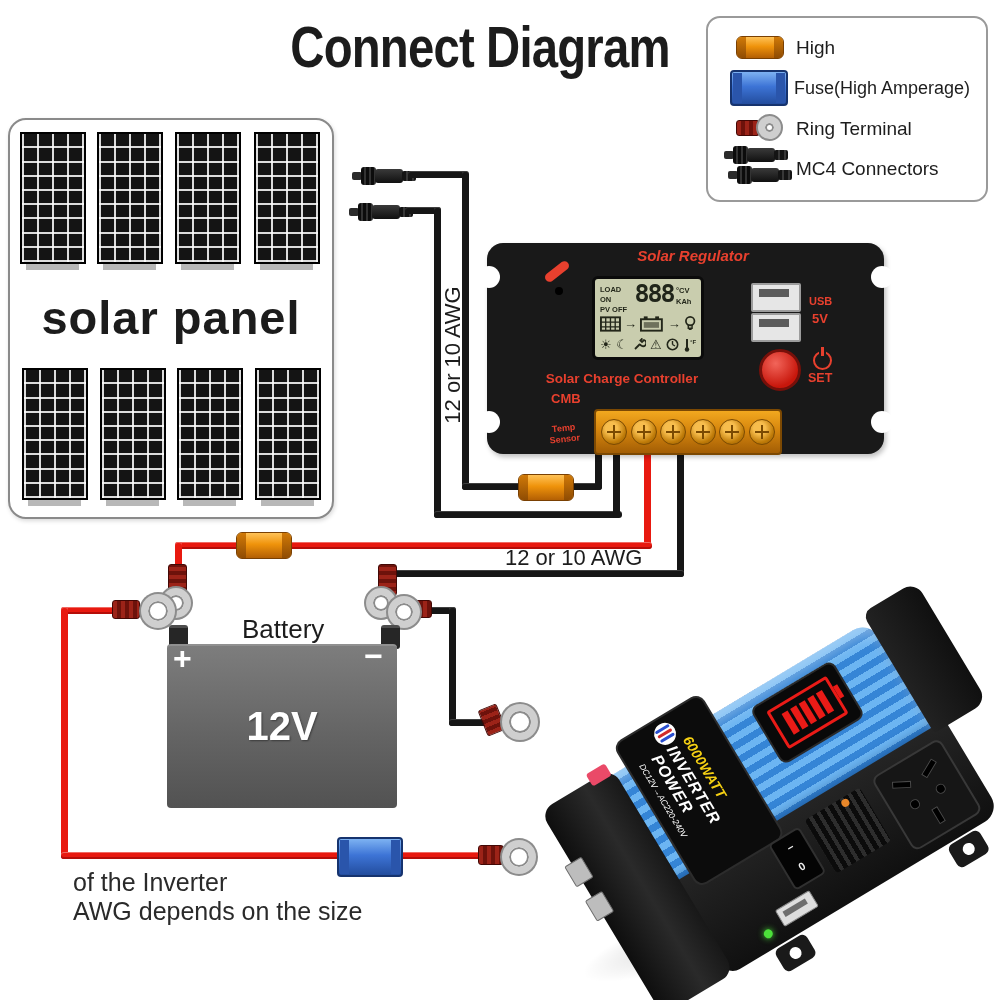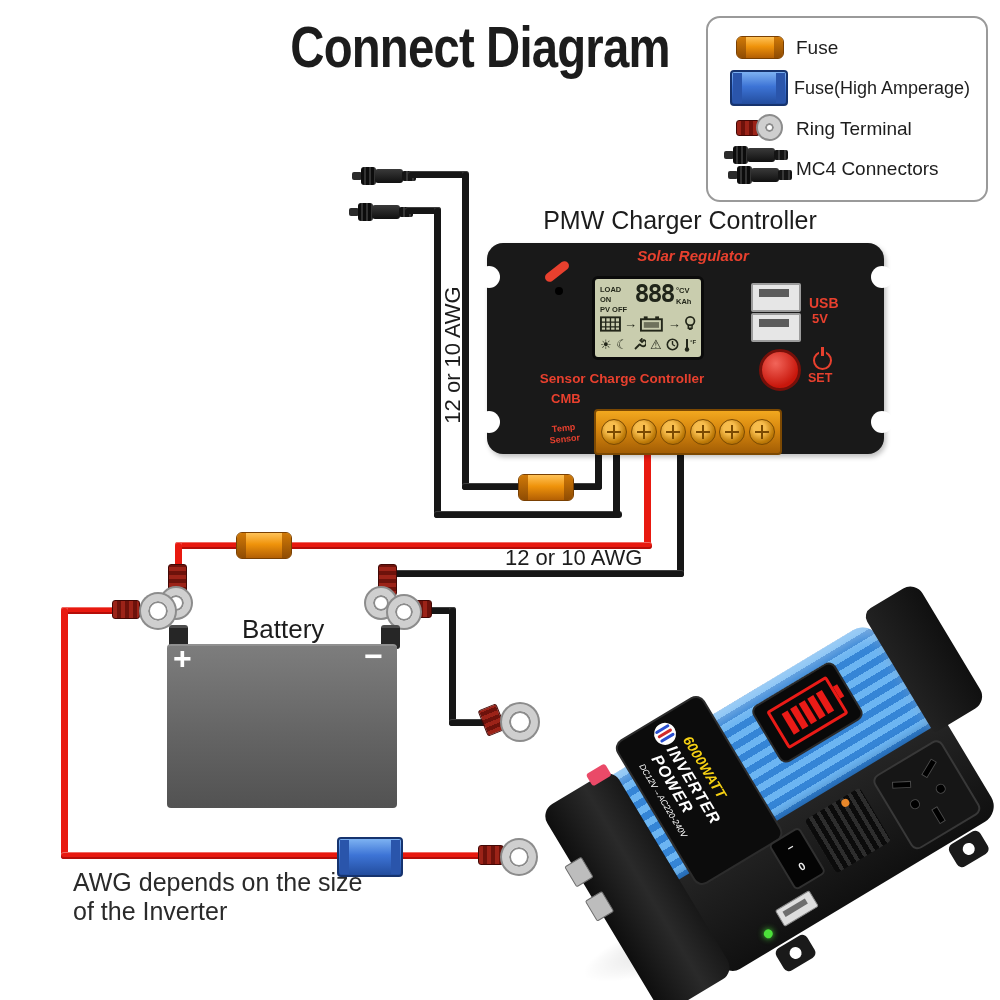--- a/index.html
+++ b/index.html
@@ -97,21 +97,21 @@
 
 <div id="stage">
 
   <div class="t" style="left:180px;top:14px;width:600px;text-align:center;font-size:57px;font-weight:bold;letter-spacing:-1px;transform:scaleX(.83);">Connect Diagram</div>
 
   <div class="abs" id="legend">
     <div class="fuse-o" style="left:28px;top:18px;width:46px;height:21px;">
         <i class="l"></i>
         <i class="r"></i>
       </div>
-    <div class="lg-label" style="left:88px;top:19px;">Fuse</div>
+    <div class="lg-label" style="left:88px;top:19px;">High</div>
 
     <div class="fuse-b" style="left:22px;top:52px;width:54px;height:32px;">
         <i class="l"></i>
         <i class="r"></i>
       </div>
     <div class="lg-label" style="left:86px;top:60px;font-size:18px;">Fuse(High Amperage)</div>
 
     <div class="barrel" style="left:28px;top:102px;width:22px;height:14px;"></div>
     <div class="ring" style="left:50px;top:98px;width:9px;height:9px;"></div>
     <div class="lg-label" style="left:88px;top:100px;">Ring Terminal</div>
@@ -124,20 +124,31 @@
       </div>
     <div class="mc4" style="left:20px;top:148px;">
         <i class="t"></i>
         <i class="n"></i>
         <i class="b"></i>
         <i class="e"></i>
       </div>
     <div class="lg-label" style="left:88px;top:140px;">MC4 Connectors</div>
   </div>
 
+  <div class="abs" id="sp-box">
+    <div class="panel" style="left:10px;top:12px;"></div>
+    <div class="panel" style="left:87px;top:12px;"></div>
+    <div class="panel" style="left:165px;top:12px;"></div>
+    <div class="panel" style="left:244px;top:12px;"></div>
+    <div class="t" id="sp-label">solar panel</div>
+    <div class="panel" style="left:12px;top:248px;"></div>
+    <div class="panel" style="left:90px;top:248px;"></div>
+    <div class="panel" style="left:167px;top:248px;"></div>
+    <div class="panel" style="left:245px;top:248px;"></div>
+  </div>
 
   <div class="mc4" style="left:352px;top:167px;">
       <i class="t"></i>
       <i class="n"></i>
       <i class="b"></i>
       <i class="e"></i>
     </div>
   <div class="mc4" style="left:349px;top:203px;">
       <i class="t"></i>
       <i class="n"></i>
@@ -199,23 +210,23 @@
 
   <div class="t" style="left:377px;top:343px;width:150px;height:24px;text-align:center;font-size:22px;transform:rotate(-90deg);">12 or 10 AWG</div>
   <div class="t" style="left:505px;top:545px;font-size:22px;">12 or 10 AWG</div>
 
   <div class="t" style="left:242px;top:614px;font-size:26px;">Battery</div>
   <div class="post" style="left:169px;top:625px;"></div>
   <div class="post" style="left:381px;top:625px;"></div>
   <div class="abs" id="bat">
     <div class="t" style="left:6px;top:-6px;font-size:32px;font-weight:bold;color:#fff;">+</div>
     <div class="t" style="right:14px;top:-8px;font-size:32px;font-weight:bold;color:#fff;">−</div>
-  </div>
-
-  <div class="t" style="left:535px;top:206px;width:290px;text-align:center;font-size:25px;">PMW Charger Controller</div>
+    <div class="t" style="left:0;right:0;top:58px;text-align:center;font-size:40px;font-weight:bold;color:#fff;text-shadow:1px 1px 2px rgba(0,0,0,.4);">12V</div>
+  </div>
+
   <div class="abs" id="ctrl">
     <div class="hole" style="left:-9px;top:23px;"></div>
     <div class="hole" style="left:-9px;top:168px;"></div>
     <div class="hole" style="right:-9px;top:23px;"></div>
     <div class="hole" style="right:-9px;top:168px;"></div>
 
     <div class="red-txt" style="left:116px;top:4px;width:180px;text-align:center;font-size:15px;font-style:italic;">Solar Regulator</div>
     <div style="position:absolute;left:56px;top:24px;width:28px;height:9px;background:#e8402e;border-radius:5px;transform:rotate(-38deg);"></div>
     <div style="position:absolute;left:68px;top:44px;width:8px;height:8px;border-radius:50%;background:#000;"></div>
 
@@ -267,28 +278,28 @@
           </svg>
       </div>
     </div>
 
     <div class="usb-port" style="left:264px;top:40px;">
         <i></i>
       </div>
     <div class="usb-port" style="left:264px;top:70px;">
         <i></i>
       </div>
-    <div class="red-txt" style="left:322px;top:52px;font-size:14px;">USB</div>
+    <div class="red-txt" style="left:322px;top:52px;font-size:11px;">USB</div>
     <div class="red-txt" style="left:325px;top:68px;font-size:13px;">5V</div>
 
     <div style="position:absolute;left:272px;top:106px;width:36px;height:36px;border-radius:50%;background:radial-gradient(circle at 38% 32%,#f2655a,#c8170c 70%);border:3px solid #77100a;"></div>
     <div class="pwr" style="left:326px;top:108px;"></div>
     <div class="red-txt" style="left:321px;top:128px;font-size:12.5px;">SET</div>
 
-    <div class="red-txt" style="left:35px;top:128px;width:200px;text-align:center;font-size:13.5px;">Sensor Charge Controller</div>
+    <div class="red-txt" style="left:35px;top:128px;width:200px;text-align:center;font-size:13.5px;">Solar Charge Controller</div>
     <div class="red-txt" style="left:64px;top:148px;font-size:13px;">CMB</div>
     <div class="red-txt" style="left:62px;top:180px;font-size:9px;line-height:1.2;transform:rotate(-6deg);text-align:center;">
       <div>Temp</div>
       <div>Sensor</div>
     </div>
 
     <div class="tblock">
       <div class="screw"></div>
       <div class="screw"></div>
       <div class="screw"></div>
@@ -347,17 +358,17 @@
     <div class="inv-usb">
         <i></i>
       </div>
     <div class="led" style="left:128px;top:224px;width:9px;height:9px;background:#4ce03a;box-shadow:0 0 6px #4ce03a;"></div>
     <div class="led" style="left:262px;top:152px;width:8px;height:8px;background:#e8872a;"></div>
     <div class="tab" style="left:128px;top:246px;"></div>
     <div class="tab" style="left:330px;top:246px;"></div>
   </div>
 
   <div class="t" style="left:73px;top:868px;font-size:25px;color:#2a2a2a;line-height:1.15;">
+    <div>of the Inverter</div>
     <div>AWG depends on the size</div>
-    <div>of the Inverter</div>
   </div>
 
 </div>
 
 </body></html>

